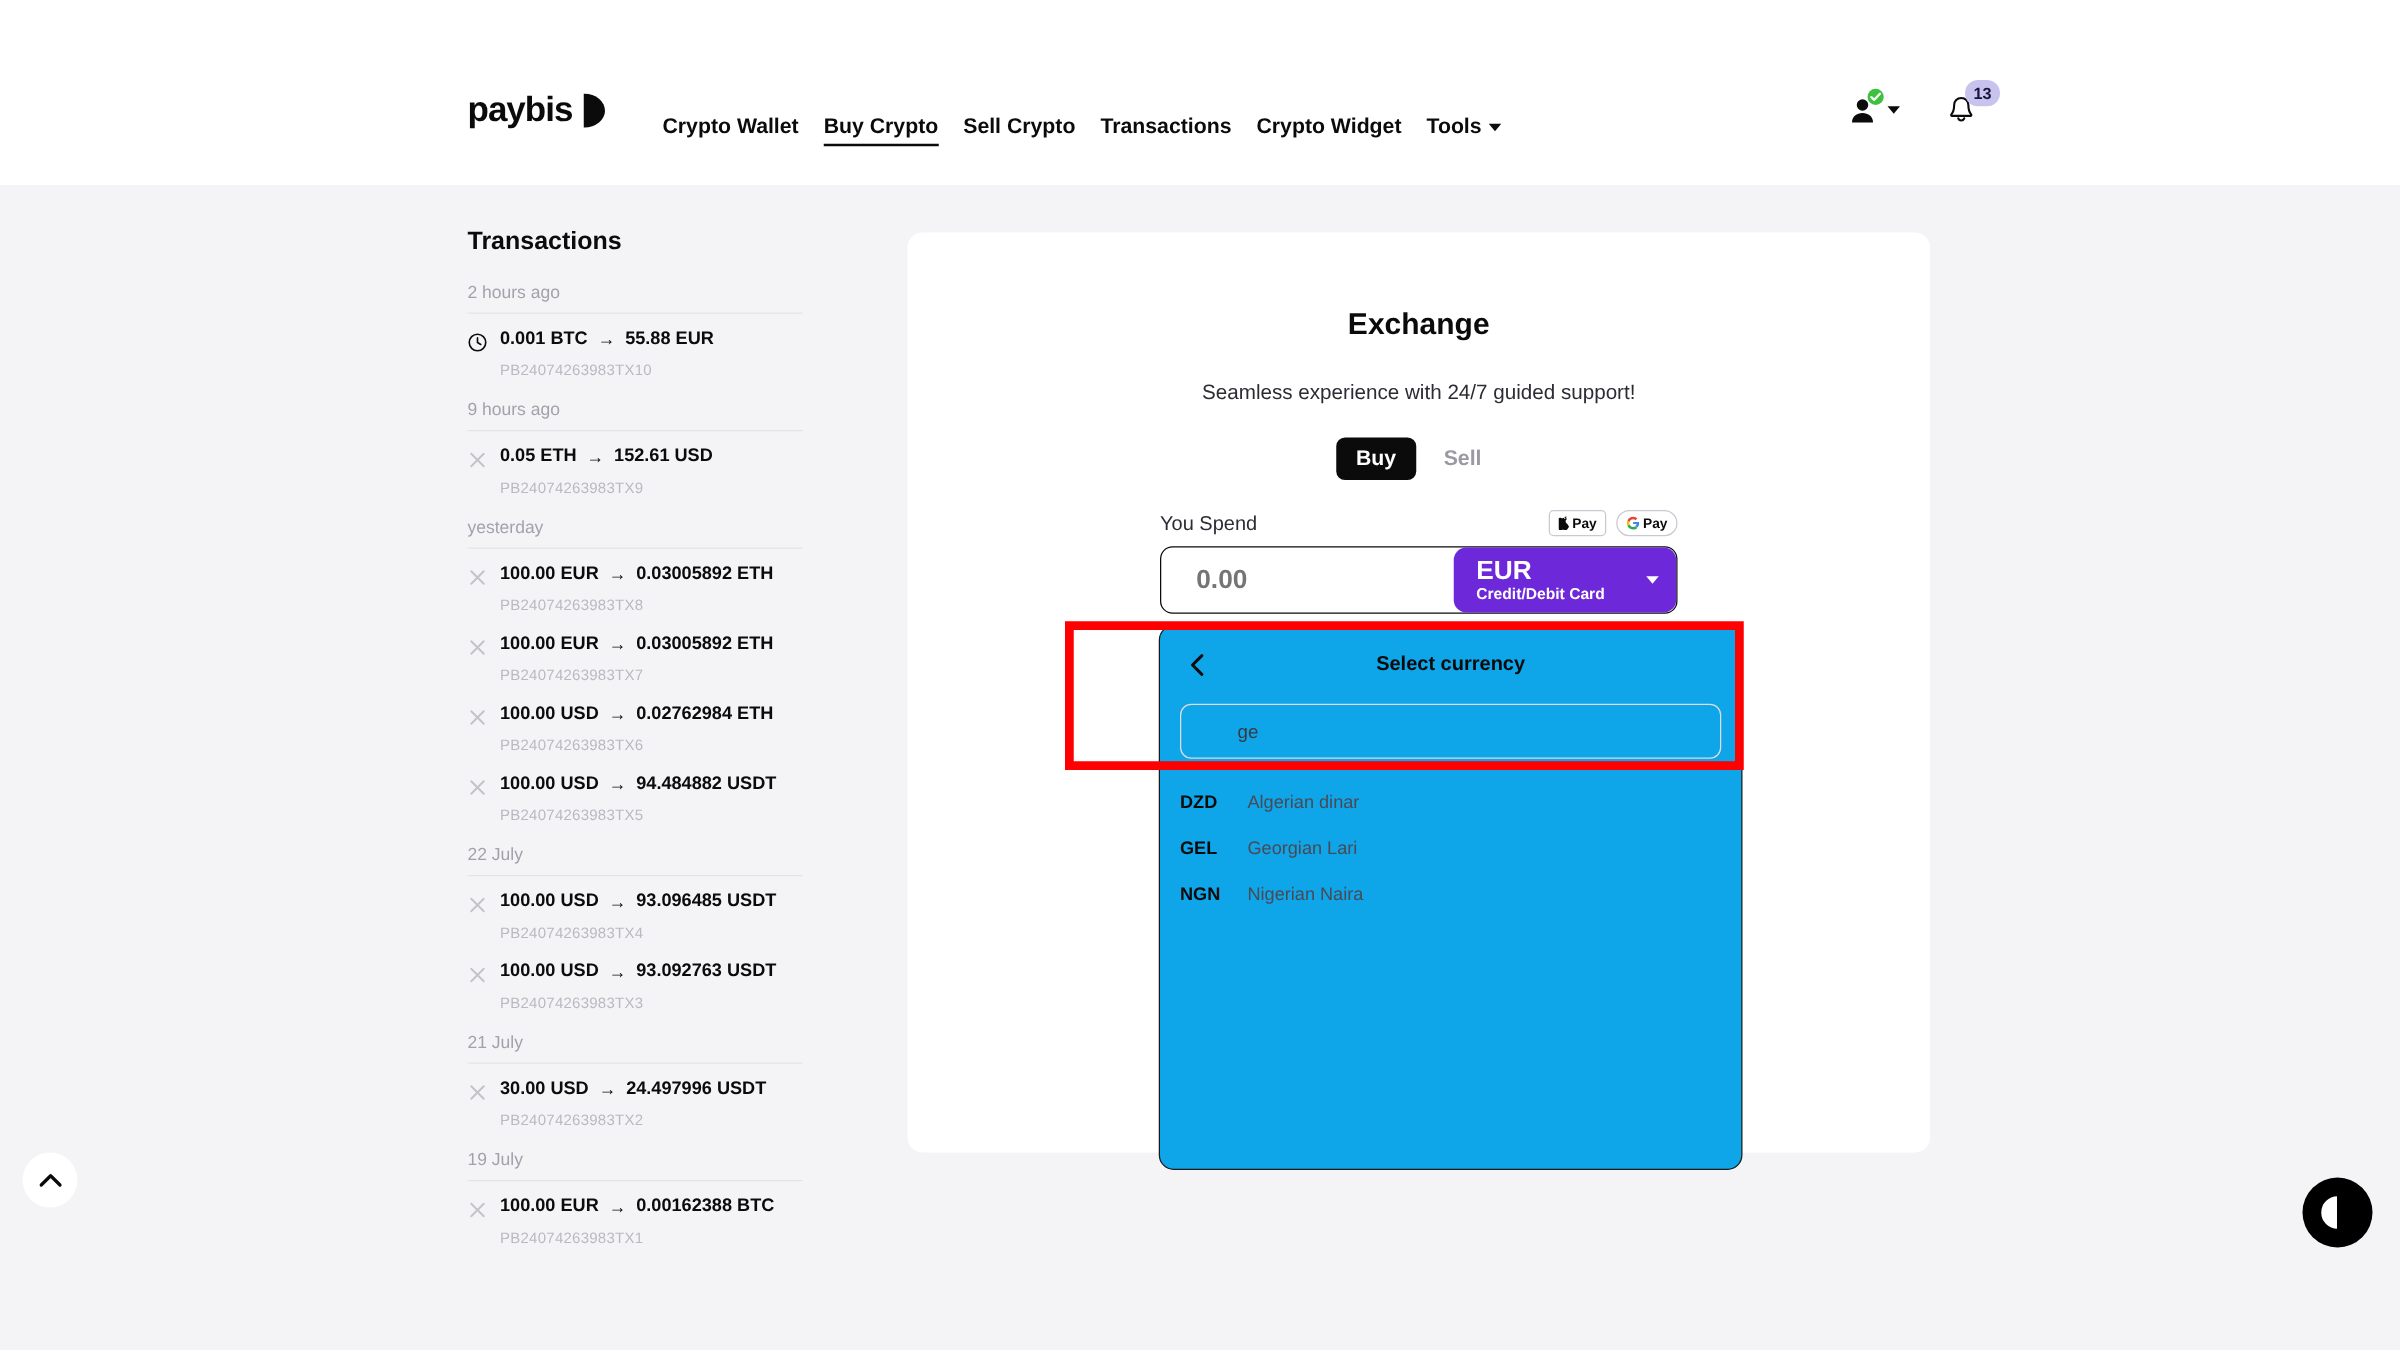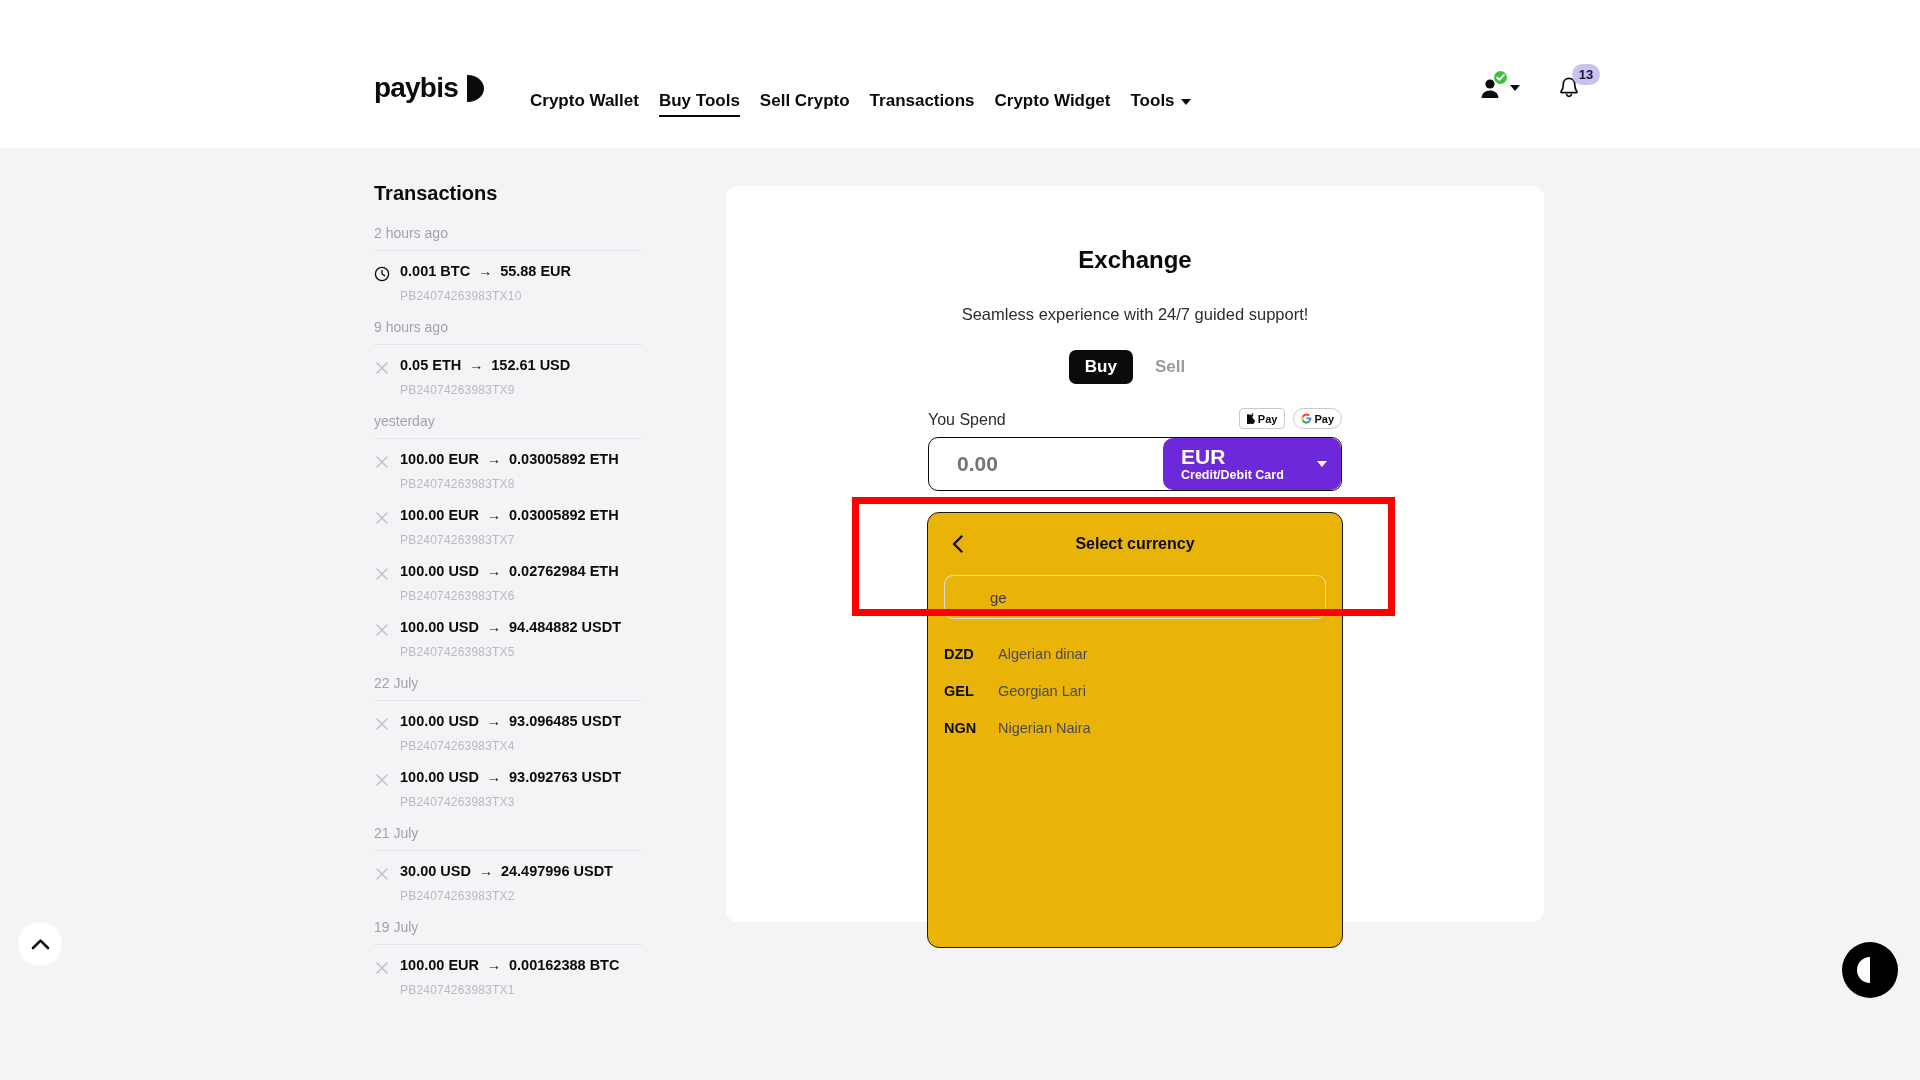--- a/index.html
+++ b/index.html
@@ -145,23 +145,23 @@
   .chip-sub { font-size: 12.5px; font-weight: 700; color: #ffffff; }
   .chip-caret {
     position: absolute; right: 14px; top: 50%; transform: translateY(-50%);
     width: 0; height: 0;
     border-left: 5px solid transparent; border-right: 5px solid transparent;
     border-top: 6px solid #ffffff;
   }
 
   
   .currency-dropdown {
-    position: absolute; left: 927px; top: 512px;
-    width: 416px; height: 436px;
-    background: #eab308; border: 1.4px solid #1a1a1a; border-radius: 12px;
+    position: absolute; left: 927px; top: 500px;
+    width: 467px; height: 436px;
+    background: #0ea5e9; border: 1.4px solid #1a1a1a; border-radius: 12px;
     overflow: hidden;
   }
   .dd-head { position: relative; height: 62px; display: flex; align-items: center; justify-content: center; }
   .dd-back {
     position: absolute; left: 18px; top: 50%; transform: translateY(-50%);
     width: 22px; height: 22px; display: flex; align-items: center; justify-content: center;
     cursor: pointer;
   }
   .dd-title { font-size: 16px; font-weight: 700; color: #0b0b0b; }
   .dd-search {
@@ -213,21 +213,21 @@
     <div class="logo">
       <span class="logo-text">paybis</span>
       <span class="logo-mark"></span>
     </div>
 
     <nav class="nav">
       <div class="nav-item">
         <span>Crypto Wallet</span>
       </div>
       <div class="nav-item active">
-        <span>Buy Tools</span>
+        <span>Buy Crypto</span>
       </div>
       <div class="nav-item">
         <span>Sell Crypto</span>
       </div>
       <div class="nav-item">
         <span>Transactions</span>
       </div>
       <div class="nav-item">
         <span>Crypto Widget</span>
       </div>

